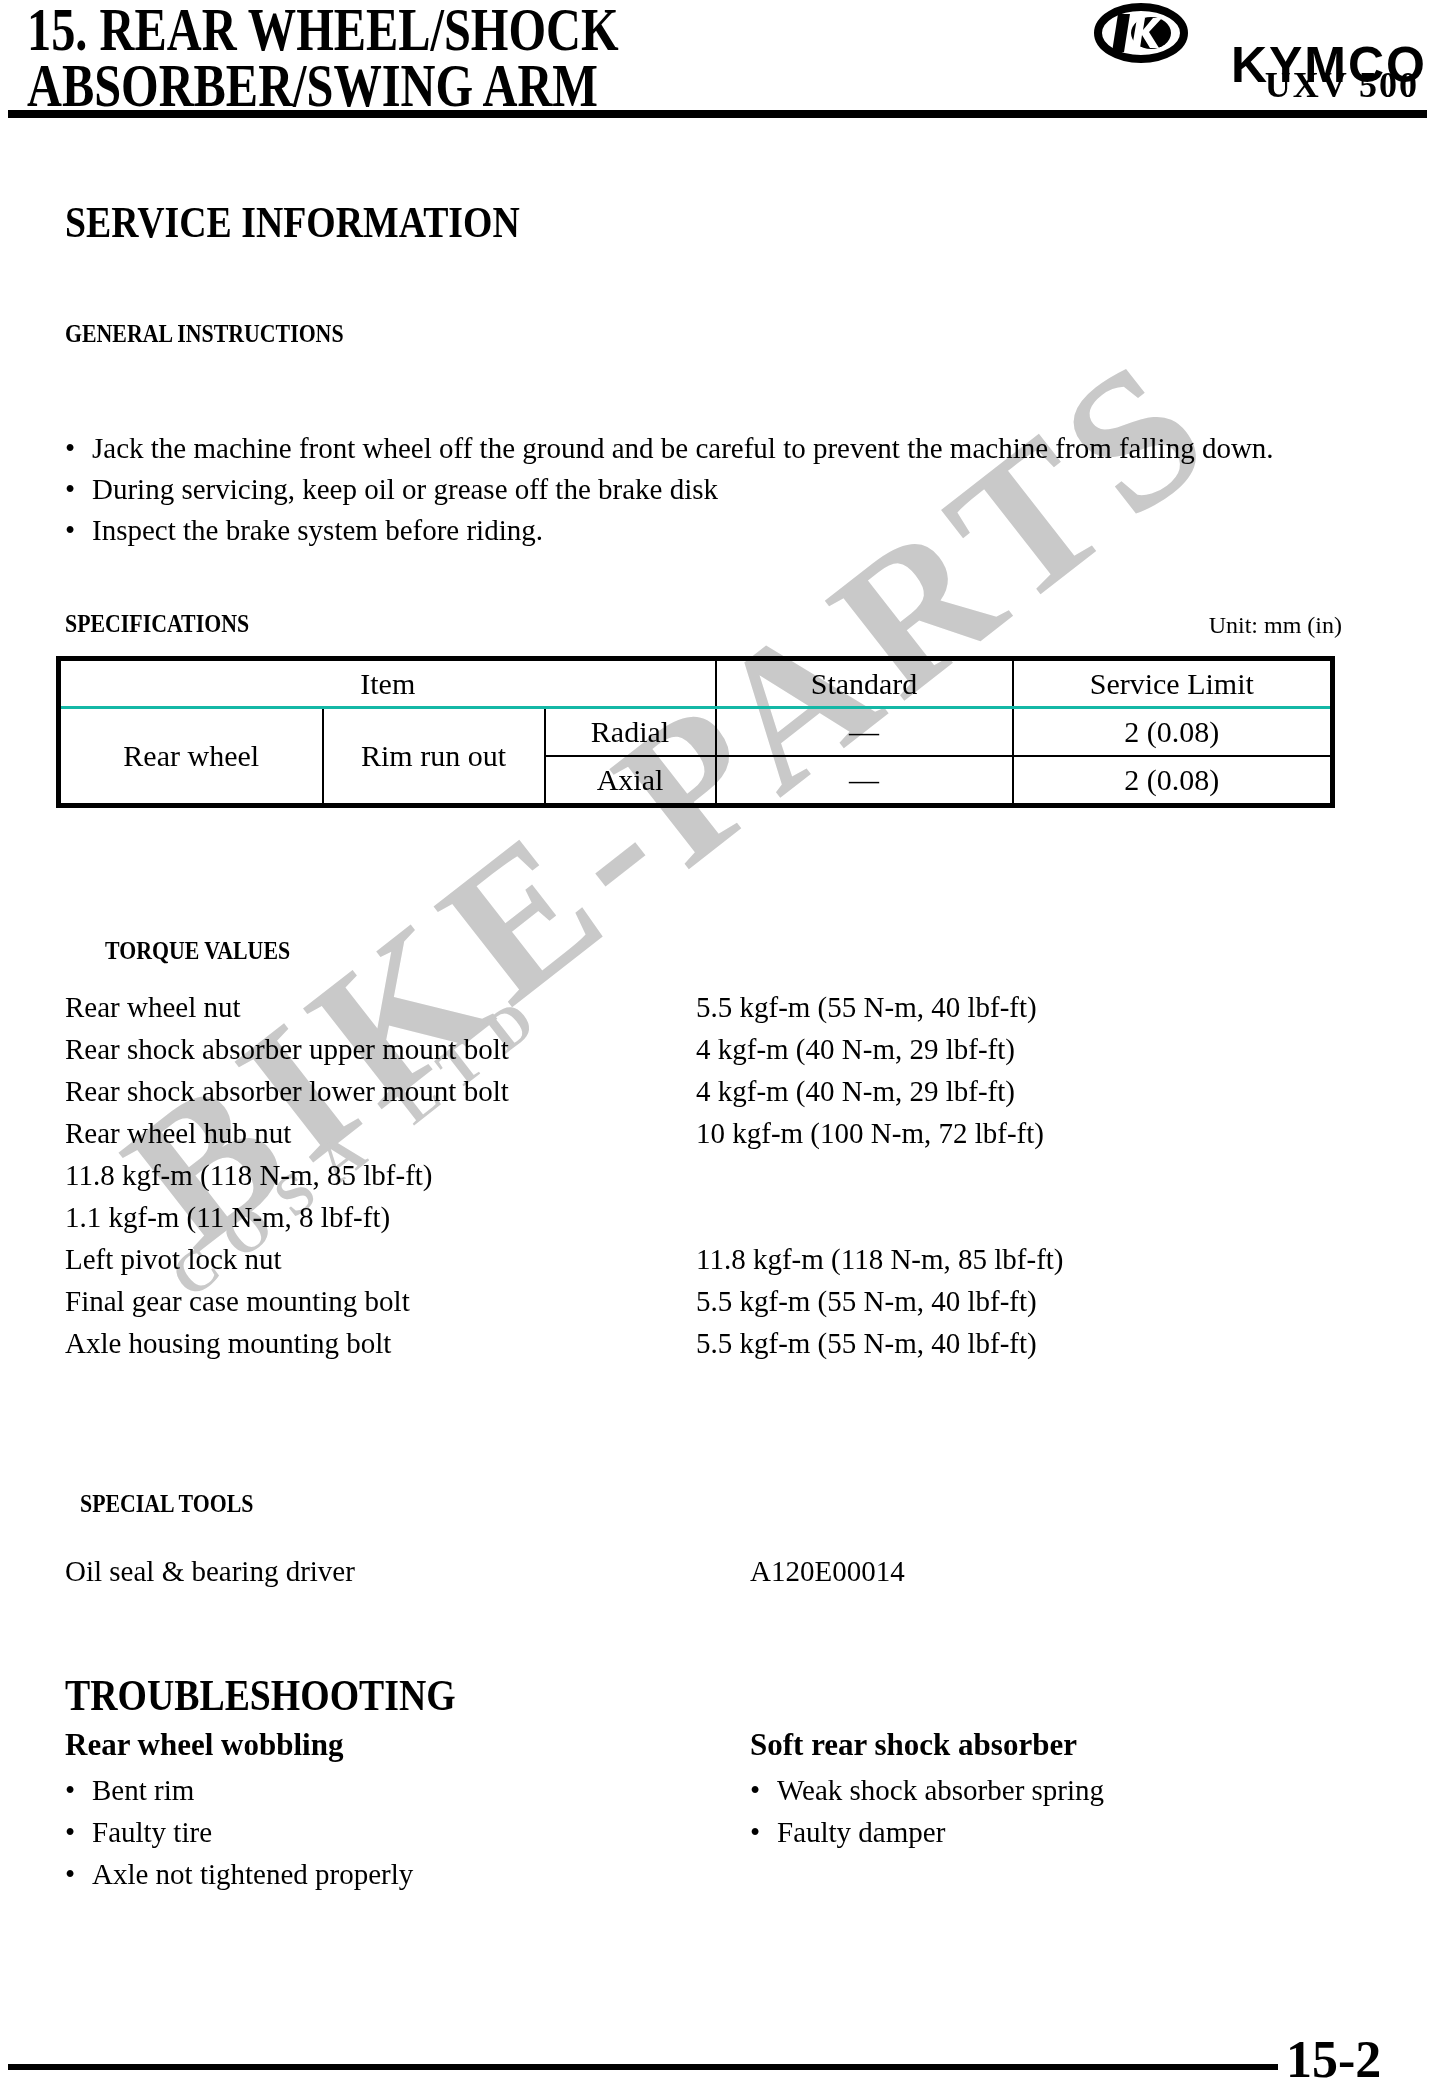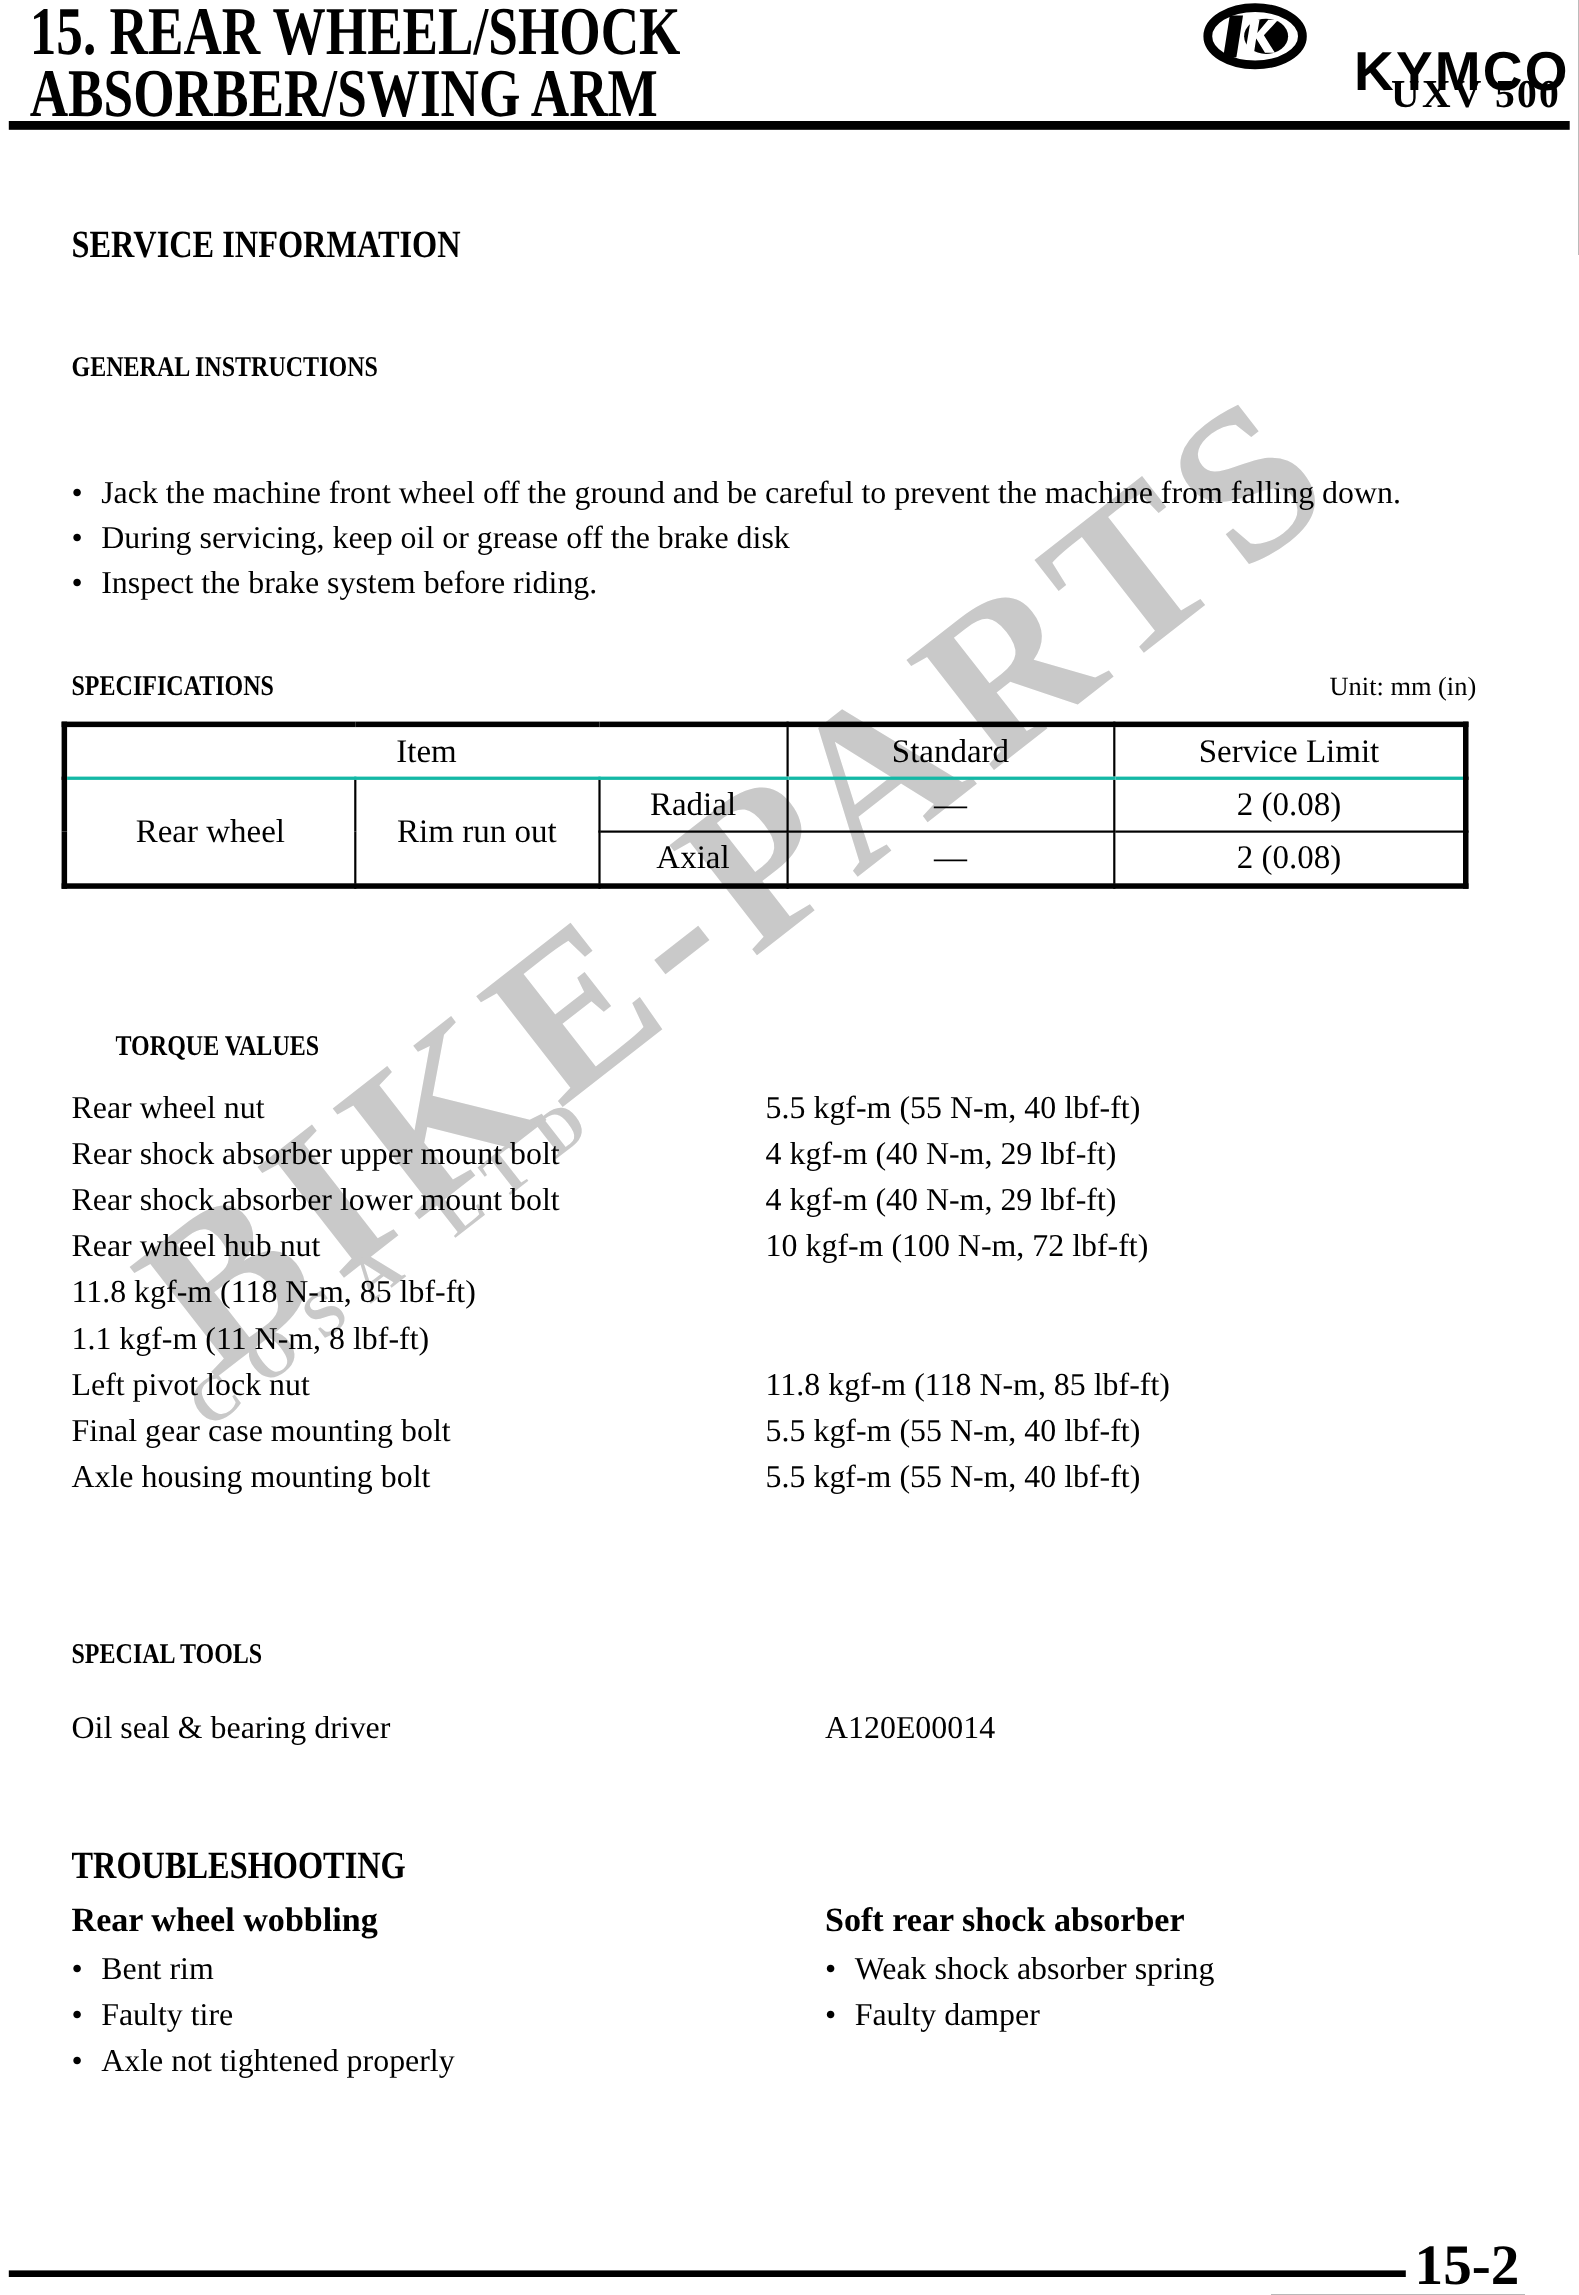--- a/index.html
+++ b/index.html
@@ -22,21 +22,21 @@
   .title-line > span { display:inline-block; transform:scaleX(0.78); transform-origin:0 50%; letter-spacing:0px; }
   .tl1 { top:2px; }
   .tl2 { top:58px; }
   .logo { position:absolute; left:1093px; top:2px; width:96px; height:62px; }
   .brand { position:absolute; right:8px; top:8px; font-family:"Liberation Sans", sans-serif;
            font-weight:bold; font-size:50px; letter-spacing:2px; line-height:50px;margin-top:32px; }
   .model { position:absolute; right:16px; top:64px; font-weight:bold; font-size:36px; letter-spacing:2px;text-align:right; }
   .header-rule { position:absolute; left:8px; top:110px; width:1419px; height:8px; background:#000; }
   
   .h1, .h2 { position:absolute; font-weight:bold; white-space:nowrap; }
-  .h1 { font-size:35px; line-height:45px; }
+  .h1 { font-size:45px; line-height:45px; }
   .h2 { font-size:26px; line-height:38px; }
   .h1 > span { display:inline-block; transform:scaleX(0.84); transform-origin:0 50%; }
   .h2 > span { display:inline-block; transform:scaleX(0.84); transform-origin:0 50%; }
   
   .body-text { font-size:29px; line-height:41px; }
   .bullets { position:absolute; }
   .bullet-row { display:flex; align-items:flex-start; }
   .bullet-glyph { width:27px; flex:0 0 27px; }
   .bullet-body { flex:1; }
   .unit-note { position:absolute; font-size:24px; white-space:nowrap; }
@@ -169,21 +169,21 @@
       <div class="pair-row">
         <span class="pair-label">Final gear case mounting bolt</span>
         <span class="pair-value">5.5 kgf-m (55 N-m, 40 lbf-ft)</span>
       </div>
       <div class="pair-row">
         <span class="pair-label">Axle housing mounting bolt</span>
         <span class="pair-value">5.5 kgf-m (55 N-m, 40 lbf-ft)</span>
       </div>
     </div>
 
-    <div class="h2" style="left:65px; top:1485px;text-align:right;"><span>SPECIAL TOOLS</span></div>
+    <div class="h2" style="left:80px; top:1485px;text-align:right;"><span>SPECIAL TOOLS</span></div>
 
     <div class="pair-col body-text" style="left:65px; top:1551px; width:1300px;">
       <div class="pair-row">
         <span class="pair-label" style="width:685px; flex:0 0 685px;">Oil seal &amp; bearing driver</span>
         <span class="pair-value">A120E00014</span>
       </div>
     </div>
 
     <div class="h1" style="left:65px; top:1673px;"><span>TROUBLESHOOTING</span></div>
 

